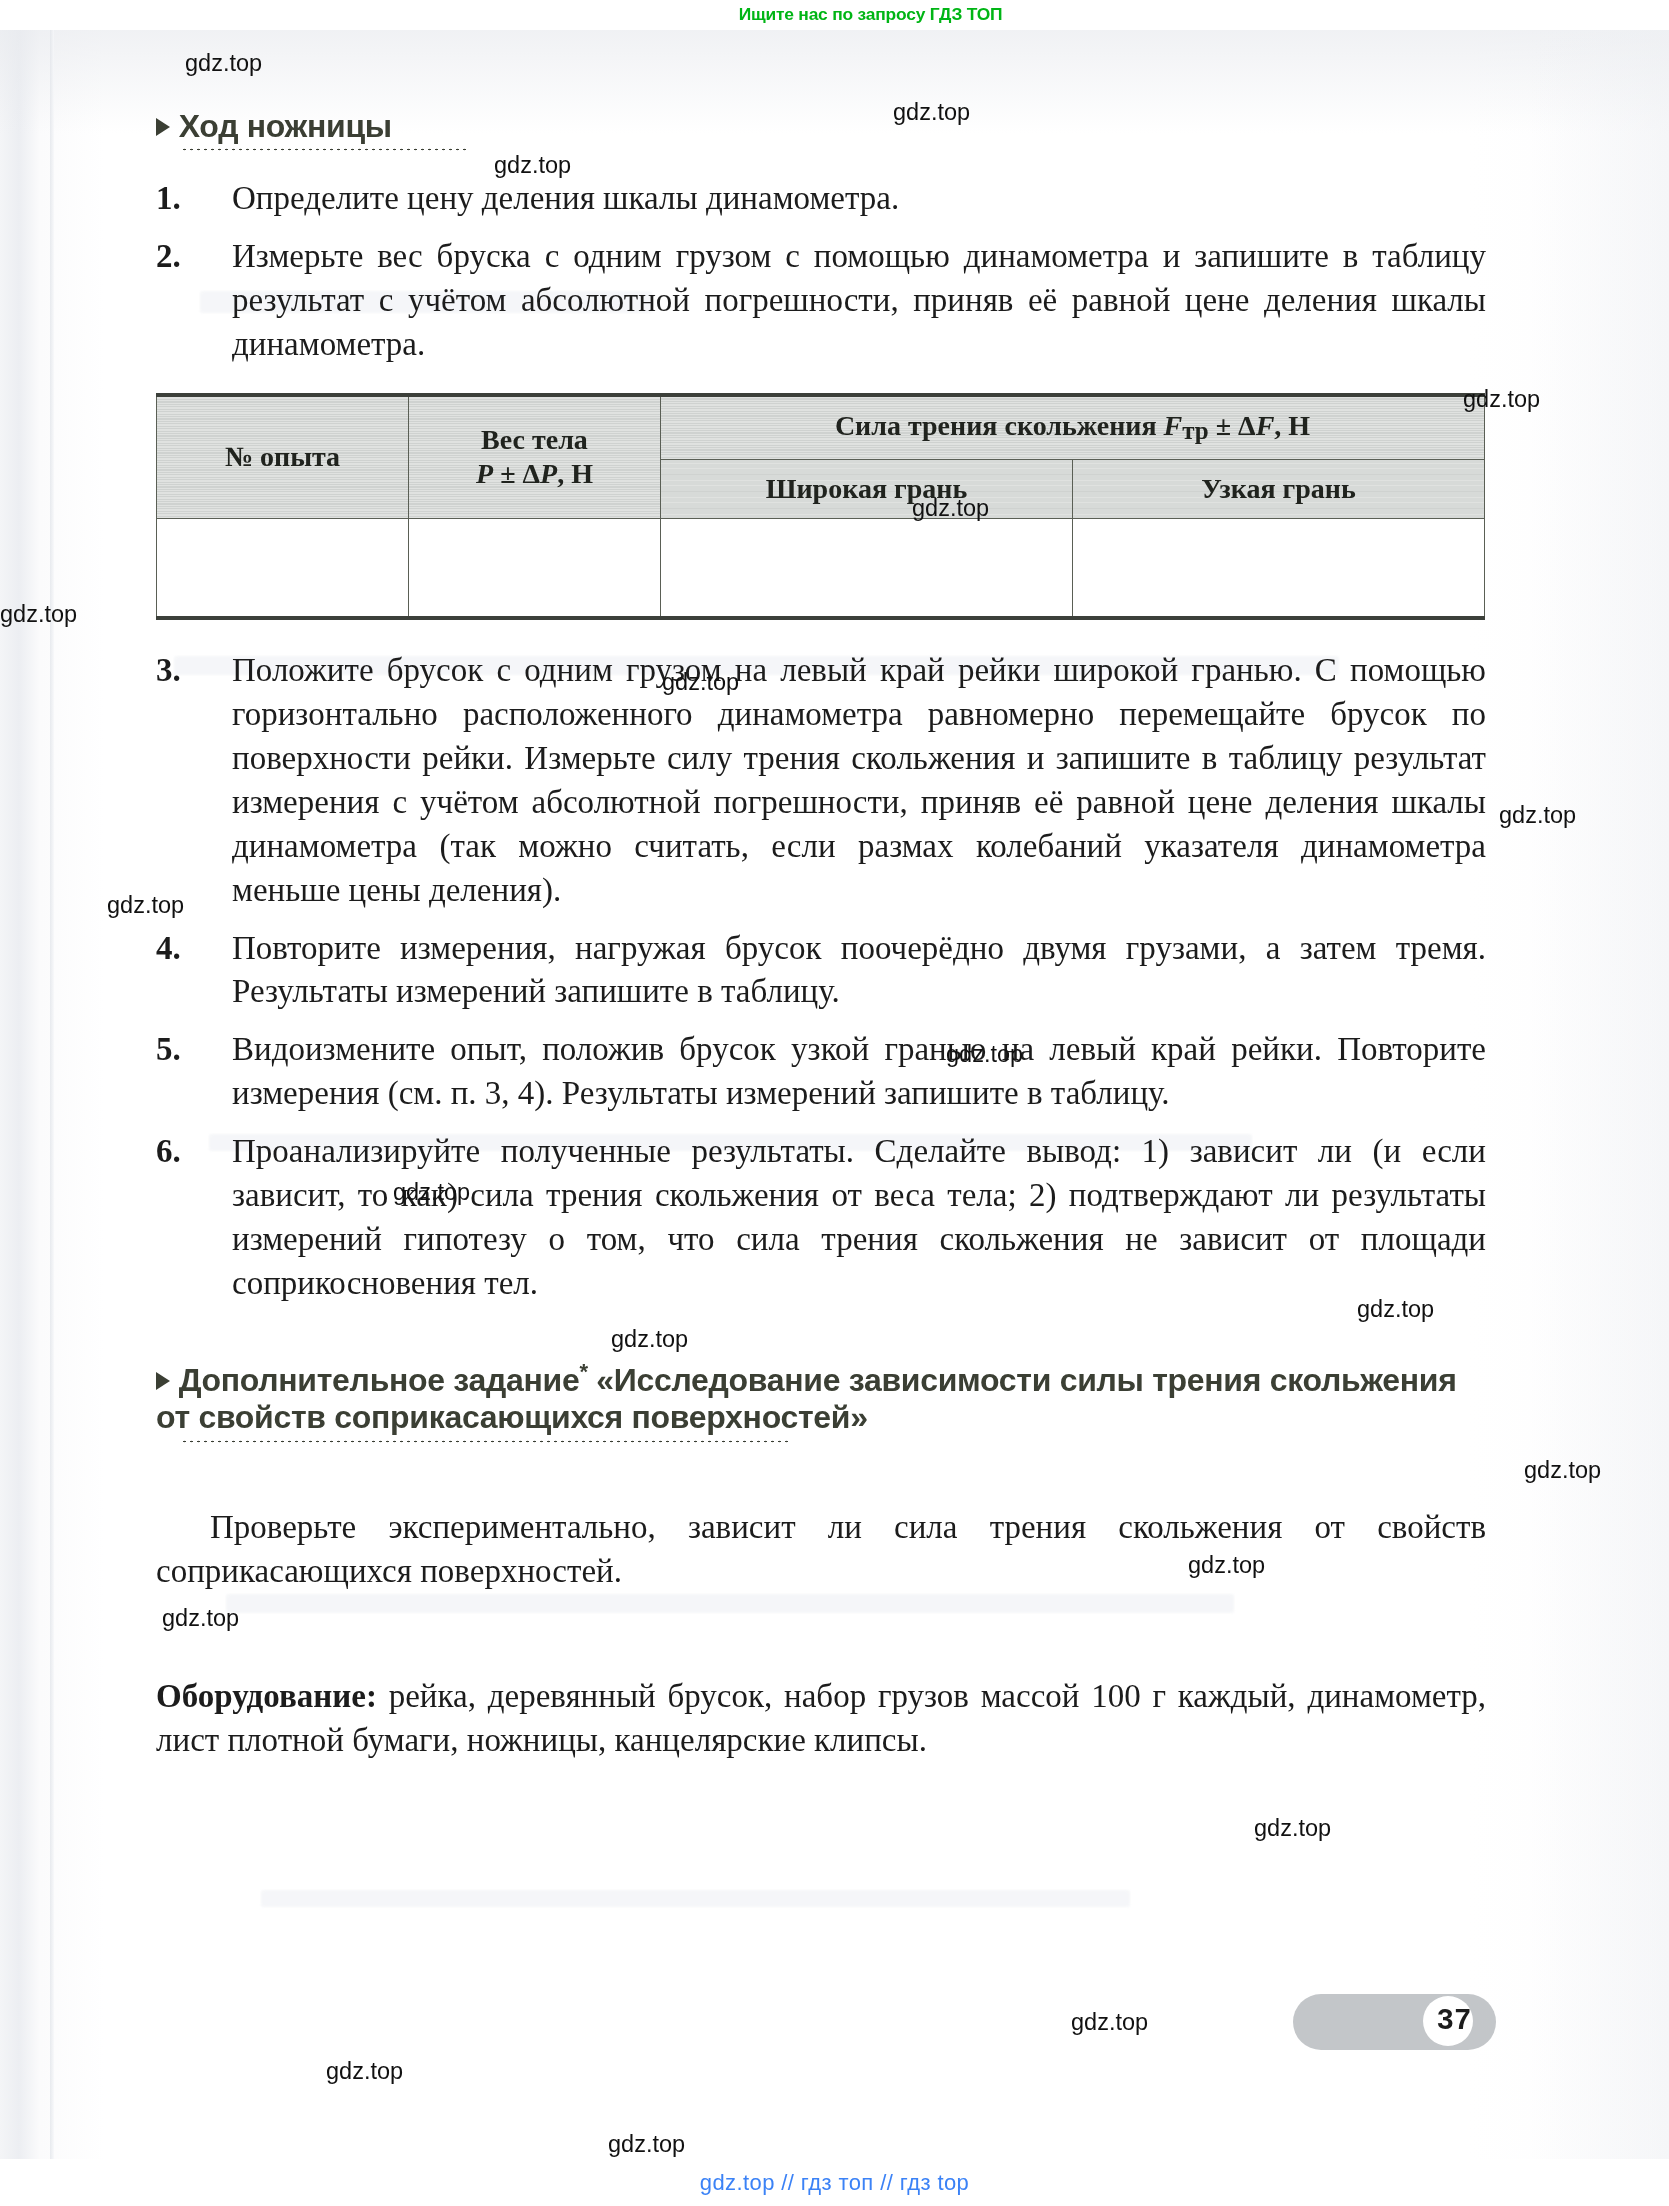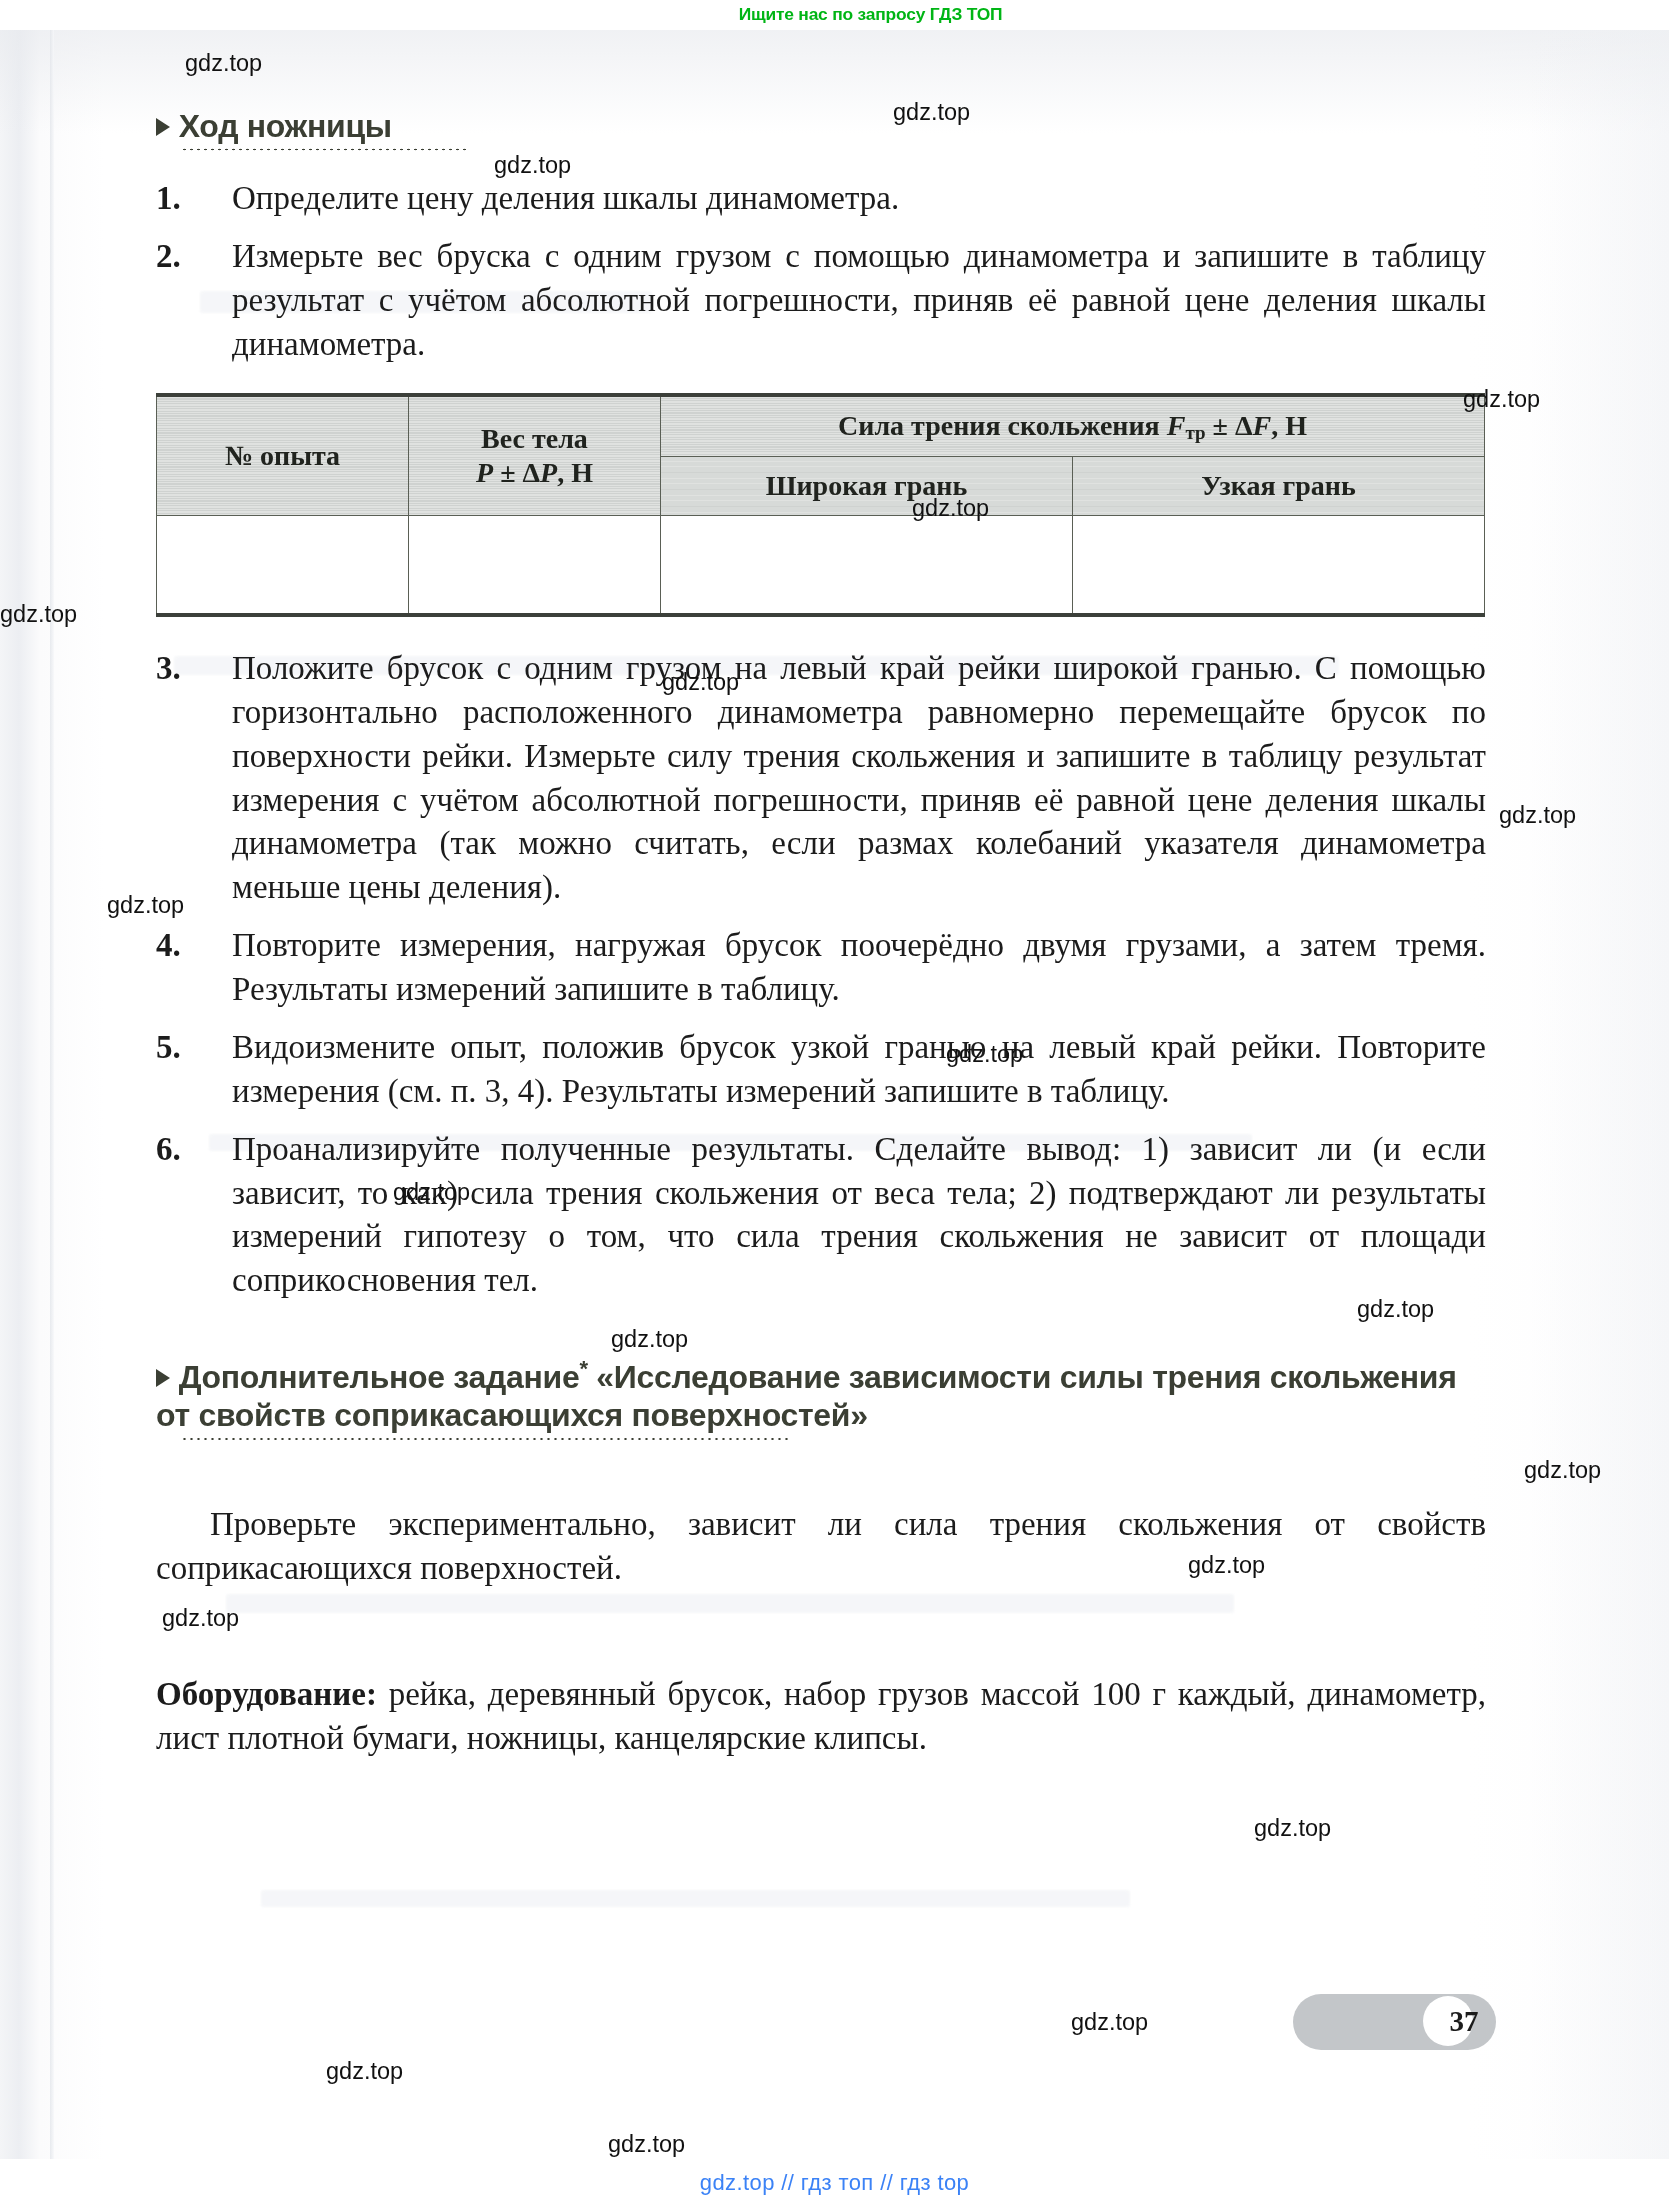--- a/index.html
+++ b/index.html
@@ -194,21 +194,21 @@
     line-height: 1.22;
   }
   #data-table thead tr:first-child th { border-top: 4.3px solid #3c403a; }
   #data-table tbody td {
     height: 97px;
     background: #ffffff;
   }
   #data-table tbody tr:last-child td { border-bottom: 4.3px solid #3c403a; }
   .cell-pad { padding: 12px 8.7px; display: block; }
   .italic-v { font-style: italic; }
-  .sub { font-size: 19px; vertical-align: -4.3px; }
+  .sub { font-size: 25px; vertical-align: -4.3px; }
 
   
   #page-pill {
     position: absolute;
     left: 1293px;
     top: 1964px;
     width: 203px;
     height: 56px;
     background: #c3c6c9;
     border-radius: 29.5px;
@@ -216,26 +216,26 @@
   }
   #page-pill .disc {
     position: absolute;
     right: 22.6px; top: 2.6px;
     width: 50px; height: 50px;
     background: #ffffff;
     border-radius: 50%;
   }
   #page-pill .pagenum {
     position: absolute;
-    right: 7px; top: 2.6px;
+    right: 17px; top: 2.6px;
     width: 50px; height: 50px;
     display: flex;
     align-items: center;
     justify-content: center;
-    font-family: Liberation Serif, serif;
+    font-family: Liberation Mono, monospace;
     font-weight: bold;
     font-size: 29px;
     color: #1c1c1c;
   }
 
   
   .wm {
     position: absolute;
     font-family: "Liberation Sans", sans-serif;
     font-size: 23.5px;

